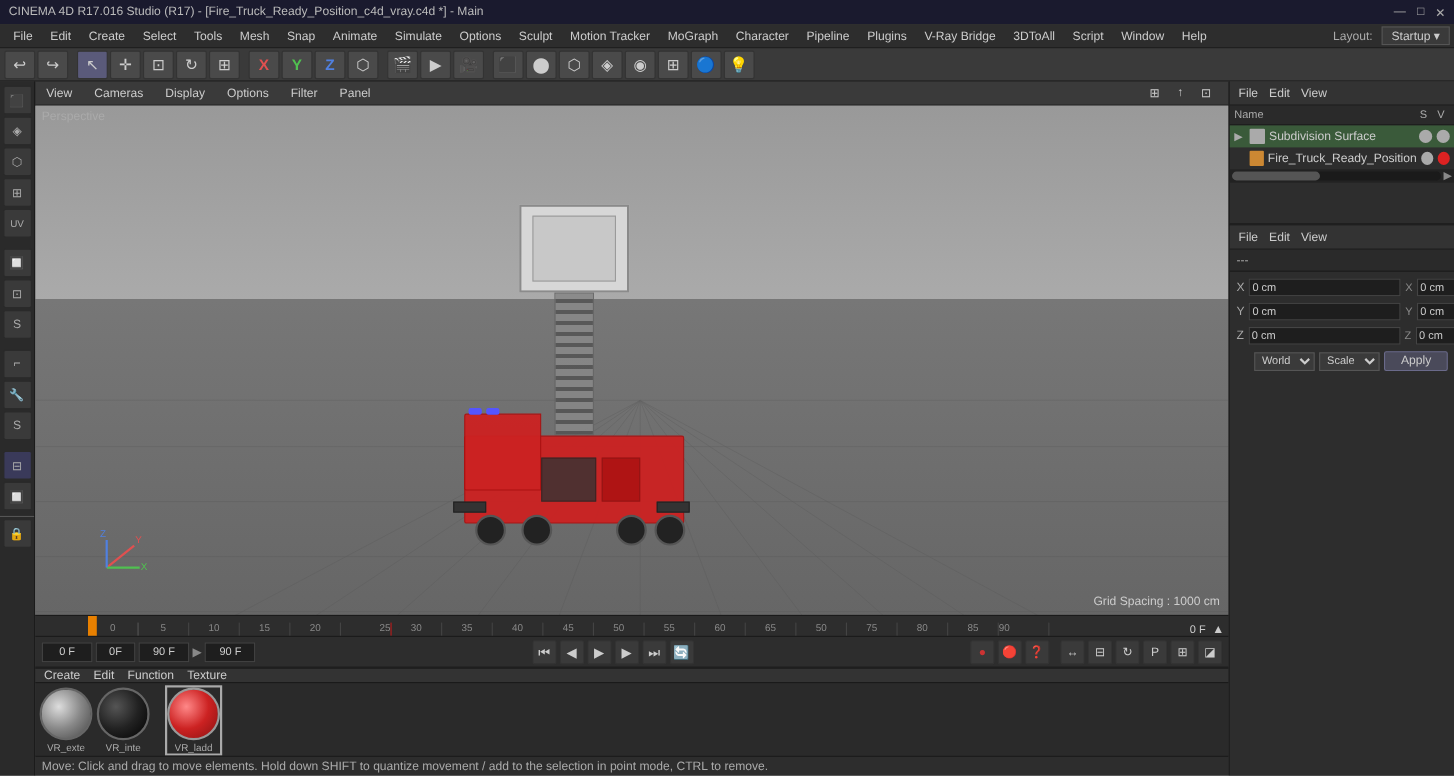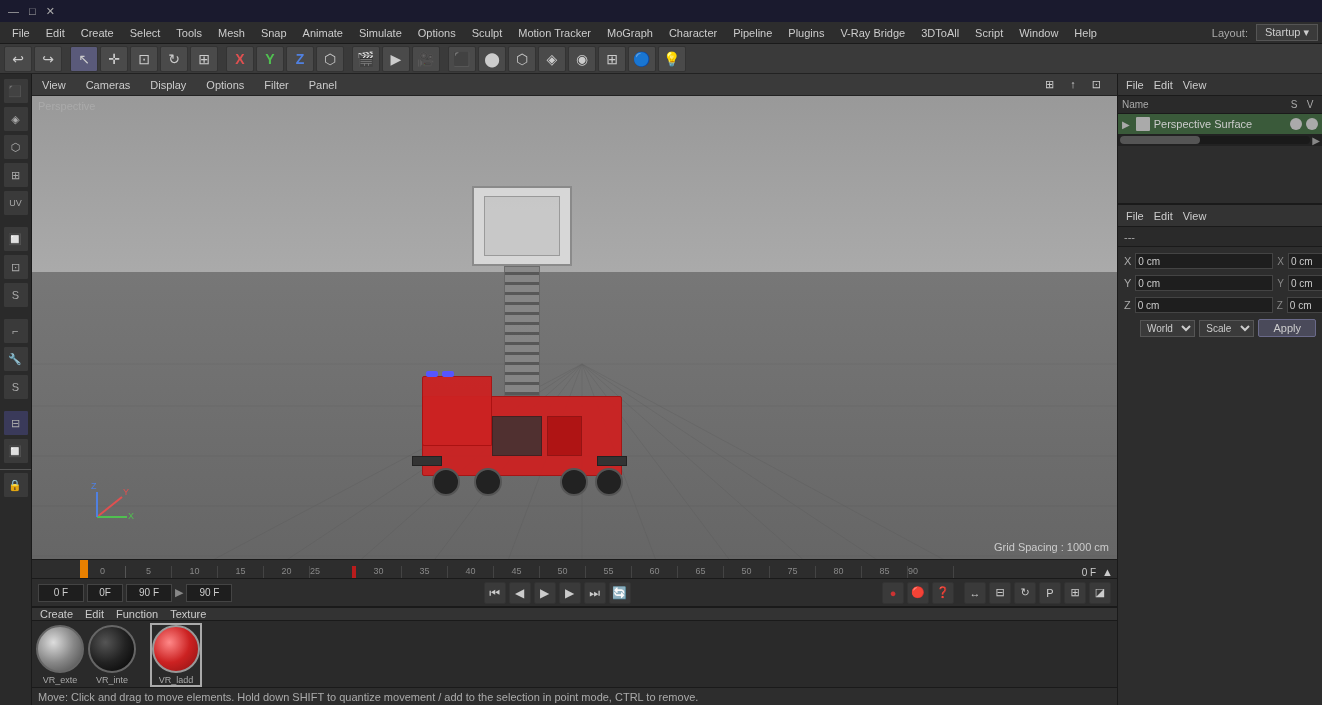--- a/index.html
+++ b/index.html
@@ -67,20 +67,21 @@
     
     #persp-label { position: absolute; top: 4px; left: 6px; color: #aaa; font-size: 11px; }
 
     
     .tl-mode-btn { width: 22px; height: 22px; background: #3a3a3a; border: 1px solid #333; display: flex; align-items: center; justify-content: center; cursor: pointer; font-size: 11px; color: #ccc; border-radius: 2px; }
   </style>
 </head>
 <body>
 
 <div id="titlebar">
+  <div style="font-size:11px;color:#bbb;">CINEMA 4D R17.016 Studio (R17) - [Fire_Truck_Ready_Position_c4d_vray.c4d *] - Main</div>
   <div style="display:flex;gap:10px;">
     <span>—</span>
     <span>□</span>
     <span>✕</span>
   </div>
 </div>
 
 <div id="menubar">
   <span>File</span>
   <span>Edit</span>
@@ -259,21 +260,21 @@
 
       <div style="position:absolute;left:48px;top:0;width:8px;height:20px;background:#e88000;z-index:10;"></div>
 
       <div style="display:flex;align-items:flex-end;padding-left:48px;gap:0;">
         <div style="display:flex;gap:0;align-items:flex-end;">
           <span style="font-size:9px;color:#888;width:46px;display:inline-block;text-align:center;border-right:1px solid #555;padding-bottom:2px;">0</span>
           <span style="font-size:9px;color:#888;width:46px;display:inline-block;text-align:center;border-right:1px solid #444;padding-bottom:2px;">5</span>
           <span style="font-size:9px;color:#888;width:46px;display:inline-block;text-align:center;border-right:1px solid #444;padding-bottom:2px;">10</span>
           <span style="font-size:9px;color:#888;width:46px;display:inline-block;text-align:center;border-right:1px solid #444;padding-bottom:2px;">15</span>
           <span style="font-size:9px;color:#888;width:46px;display:inline-block;text-align:center;border-right:1px solid #444;padding-bottom:2px;">20</span>
-          <span style="font-size:9px;color:#888;width:46px;display:inline-block;text-align:left;border-right:4px solid #b91c1c;padding-bottom:2px;">25</span>
+          <span style="font-size:9px;color:#888;width:46px;display:inline-block;text-align:right;border-right:1px solid #b91c1c;padding-bottom:2px;">25</span>
           <span style="font-size:9px;color:#888;width:46px;display:inline-block;text-align:center;border-right:1px solid #444;padding-bottom:2px;">30</span>
           <span style="font-size:9px;color:#888;width:46px;display:inline-block;text-align:center;border-right:1px solid #444;padding-bottom:2px;">35</span>
           <span style="font-size:9px;color:#888;width:46px;display:inline-block;text-align:center;border-right:1px solid #444;padding-bottom:2px;">40</span>
           <span style="font-size:9px;color:#888;width:46px;display:inline-block;text-align:center;border-right:1px solid #444;padding-bottom:2px;">45</span>
           <span style="font-size:9px;color:#888;width:46px;display:inline-block;text-align:center;border-right:1px solid #444;padding-bottom:2px;">50</span>
           <span style="font-size:9px;color:#888;width:46px;display:inline-block;text-align:center;border-right:1px solid #444;padding-bottom:2px;">55</span>
           <span style="font-size:9px;color:#888;width:46px;display:inline-block;text-align:center;border-right:1px solid #444;padding-bottom:2px;">60</span>
           <span style="font-size:9px;color:#888;width:46px;display:inline-block;text-align:center;border-right:1px solid #444;padding-bottom:2px;">65</span>
           <span style="font-size:9px;color:#888;width:46px;display:inline-block;text-align:center;border-right:1px solid #444;padding-bottom:2px;">50</span>
           <span style="font-size:9px;color:#888;width:46px;display:inline-block;text-align:center;border-right:1px solid #444;padding-bottom:2px;">75</span>
@@ -362,25 +363,32 @@
 
       <div style="display:flex;height:18px;align-items:center;background:#2a2a2a;border-bottom:1px solid #1a1a1a;padding:0 4px;">
         <span style="flex:1;font-size:10px;color:#aaa;">Name</span>
         <span style="width:16px;font-size:10px;color:#aaa;text-align:center;">S</span>
         <span style="width:16px;font-size:10px;color:#aaa;text-align:center;">V</span>
       </div>
 
       <div class="obj-item" style="background:#3a5a3a;">
         <span style="font-size:10px;color:#aaa;margin-right:2px;">▶</span>
         <span style="width:14px;height:14px;background:#aaaaaa;border-radius:1px;display:inline-block;"></span>
-        <span class="obj-name">Perspective Surface</span>
+        <span class="obj-name">Subdivision Surface</span>
         <span style="width:12px;height:12px;border-radius:50%;background:#aaaaaa;display:inline-block;"></span>
         <span style="width:12px;height:12px;border-radius:50%;background:#aaaaaa;display:inline-block;"></span>
       </div>
 
+      <div class="obj-item">
+        <span style="font-size:10px;color:transparent;margin-right:2px;">▶</span>
+        <span style="width:14px;height:14px;background:#cc8833;border-radius:1px;display:inline-block;"></span>
+        <span class="obj-name">Fire_Truck_Ready_Position</span>
+        <span style="width:12px;height:12px;border-radius:50%;background:#aaaaaa;display:inline-block;"></span>
+        <span style="width:12px;height:12px;border-radius:50%;background:#dd2222;display:inline-block;"></span>
+      </div>
 
       <div style="height:12px;background:#222;display:flex;align-items:center;padding:0 2px;margin-top:auto;">
         <div style="flex:1;height:8px;background:#1a1a1a;border-radius:4px;">
           <div style="width:80px;height:8px;background:#555;border-radius:4px;"></div>
         </div>
         <span style="color:#888;font-size:10px;cursor:pointer;padding-left:2px;">▶</span>
       </div>
     </div>
 
     <div id="attr-manager" style="flex:1;display:flex;flex-direction:column;border-top:1px solid #1a1a1a;">

